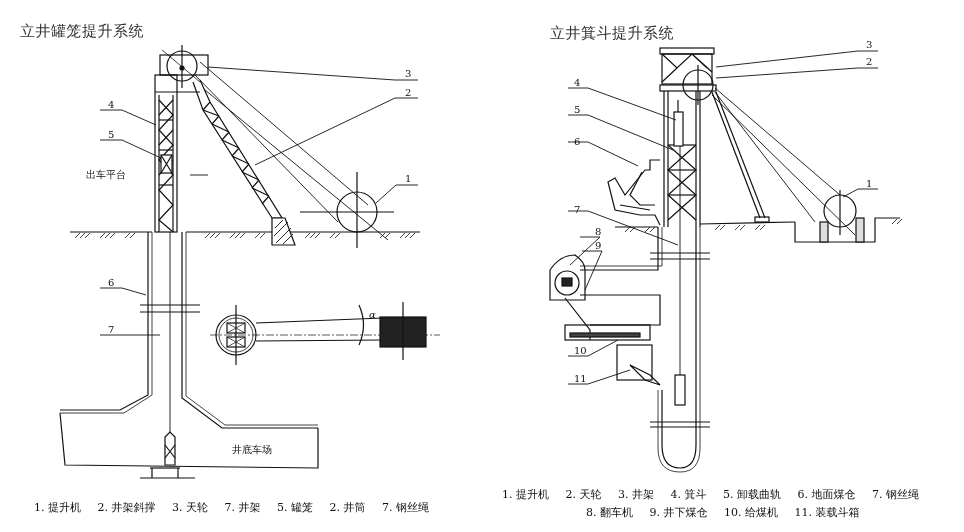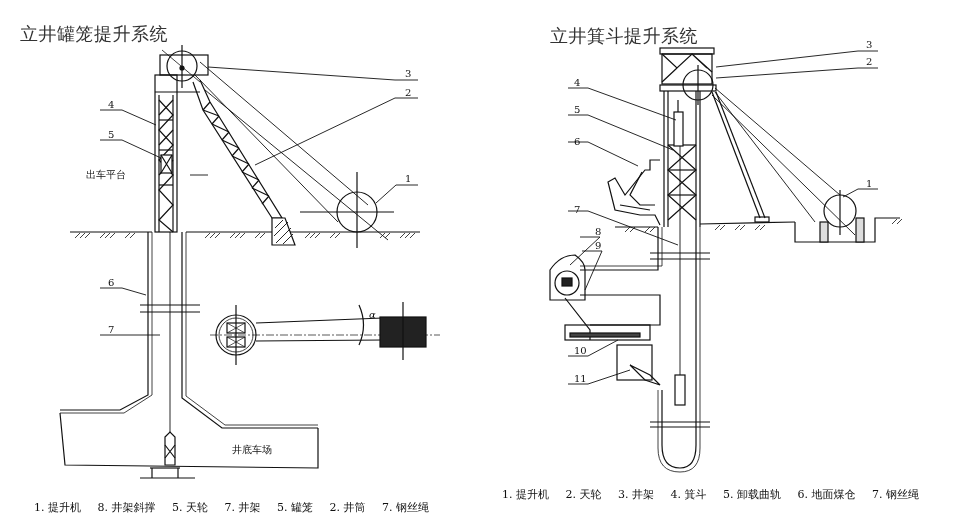--- a/index.html
+++ b/index.html
@@ -1,20 +1,20 @@
 <!DOCTYPE html>
 <html><head>
 <meta charset="utf-8">
 <style>
   html, body { margin: 0; padding: 0; background: #ffffff; }
   body { width: 964px; height: 532px; position: relative; overflow: hidden; font-family: "DejaVu Sans", sans-serif; }
   .panel { position: absolute; top: 0; height: 532px; }
   #panel-left { left: 0; width: 488px; }
   #panel-right { left: 490px; width: 474px; }
-  .title { position: absolute; font-size: 18px; color: #333333; letter-spacing: 0.5px; font-family: "DejaVu Sans", sans-serif; }
+  .title { position: absolute; font-size: 15px; color: #333333; letter-spacing: 0.5px; font-family: "DejaVu Sans", sans-serif; }
   #panel-left .title { left: 20px; top: 22px; }
   #panel-right .title { left: 16px; top: 24px; margin-left: 44px; }
   svg { position: absolute; left: 0; top: 0; }
   .lbl { font-family: "DejaVu Serif", serif; font-size: 10px; fill: #111; }
   .cn { font-family: "DejaVu Sans", sans-serif; font-size: 10px; fill: #111; }
   .legend { position: absolute; font-family: "DejaVu Serif", serif; font-size: 11px; color: #111; white-space: nowrap; }
   .legend span { margin-right: 13px; }
   #legend-left { left: 34px; top: 500px; }
   #legend-right-1 { left: 12px; top: 487px; }
   #legend-right-2 { left: 96px; top: 505px; }
@@ -146,22 +146,22 @@
       <text class="lbl" x="108" y="286">6</text>
       <text class="lbl" x="108" y="333">7</text>
       <text class="cn" x="86" y="178">出车平台</text>
       <text class="cn" x="232" y="453">井底车场</text>
       <text class="lbl" x="369" y="318" font-style="italic">α</text>
     </g>
   </svg>
 
   <div id="legend-left" class="legend">
     <span>1. 提升机</span>
-    <span>8. 井架斜撑</span>
-    <span>5. 天轮</span>
+    <span>2. 井架斜撑</span>
+    <span>3. 天轮</span>
     <span>7. 井架</span>
     <span>5. 罐笼</span>
     <span>2. 井筒</span>
     <span>7. 钢丝绳</span>
   </div>
 </div>
 
 <div id="panel-right" class="panel">
   <div class="title">立井箕斗提升系统</div>
 
@@ -297,13 +297,19 @@
 
   <div id="legend-right-1" class="legend">
     <span>1. 提升机</span>
     <span>2. 天轮</span>
     <span>3. 井架</span>
     <span>4. 箕斗</span>
     <span>5. 卸载曲轨</span>
     <span>6. 地面煤仓</span>
     <span>7. 钢丝绳</span>
   </div>
+  <div id="legend-right-2" class="legend">
+    <span>8. 翻车机</span>
+    <span>9. 井下煤仓</span>
+    <span>10. 给煤机</span>
+    <span>11. 装载斗箱</span>
+  </div>
 </div>
 
 </body></html>

